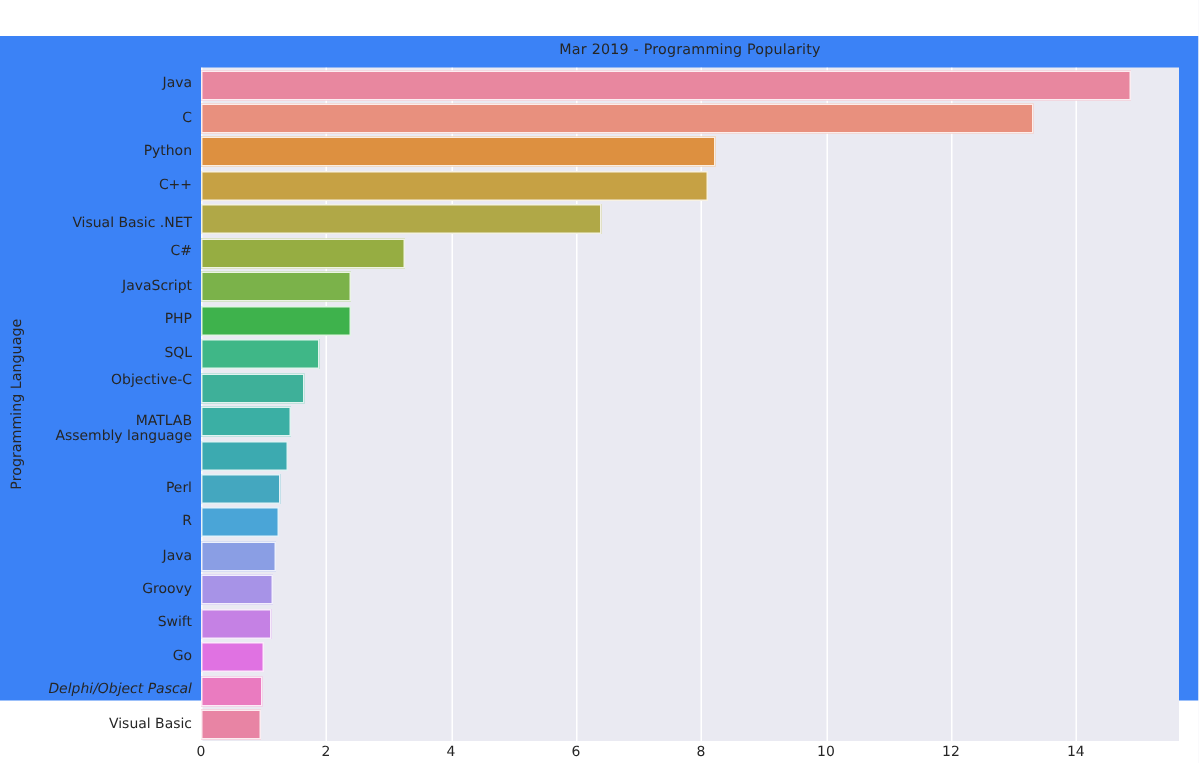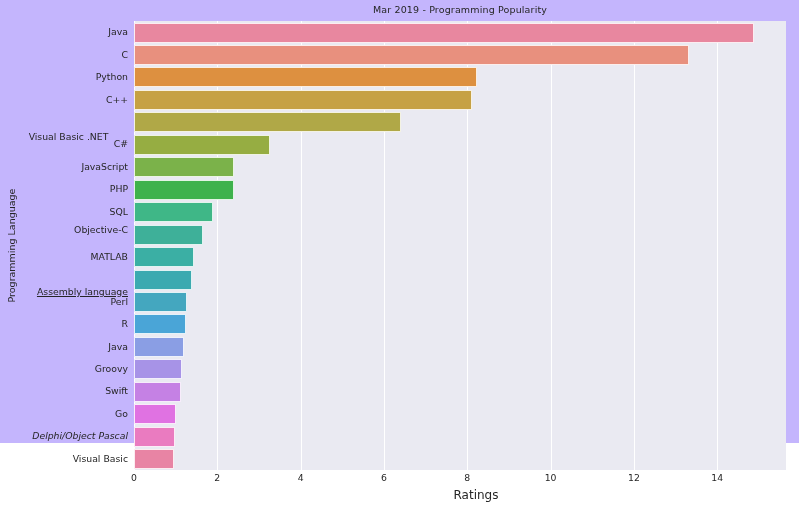--- a/index.html
+++ b/index.html
@@ -10,21 +10,22 @@
   body {
     width: 799px;
     height: 511px;
     font-family: "DejaVu Sans", "Liberation Sans", sans-serif;
     overflow: hidden;
   }
   #figure {
     position: relative;
     width: 799px;
     height: 443px;
-    background: #c4b5fd;
+    background: #3b82f6;
+    margin-top: 24px;
   }
   
   #chart-title {
     position: absolute;
     left: 134px;
     top: 4px;
     width: 652px;
     text-align: center;
     font-size: 9.5px;
     color: #262626;
@@ -202,28 +203,28 @@
           <div class="bar" title="Visual Basic: 0.95" style="width: 39.58px; background: rgb(232, 132, 164);"></div>
         </div>
       </div>
   </div>
 
   <div id="ytick-layer">
       <div class="ytick" style="top: 6.22px; text-align: right;">Java</div>
       <div class="ytick" style="top: 28.67px;">C</div>
       <div class="ytick" style="top: 51.13px;">Python</div>
       <div class="ytick" style="top: 73.57px;">C++</div>
-      <div class="ytick" style="top: 111px; text-align: center;">Visual Basic .NET</div>
+      <div class="ytick" style="top: 99px;">Visual Basic .NET</div>
       <div class="ytick" style="top: 118.47px;">C#</div>
       <div class="ytick" style="top: 140.92px;">JavaScript</div>
       <div class="ytick" style="top: 163.38px;">PHP</div>
       <div class="ytick" style="top: 185.82px;">SQL</div>
       <div class="ytick" style="top: 204px;">Objective-C</div>
       <div class="ytick" style="top: 230.72px;">MATLAB</div>
-      <div class="ytick" style="top: 266px; text-decoration: underline;">Assembly language</div>
+      <div class="ytick" style="top: 241px;">Assembly language</div>
       <div class="ytick" style="top: 275.63px;">Perl</div>
       <div class="ytick" style="top: 298.07px;">R</div>
       <div class="ytick" style="top: 320.53px;">Java</div>
       <div class="ytick" style="top: 342.98px;">Groovy</div>
       <div class="ytick" style="top: 365.43px;">Swift</div>
       <div class="ytick" style="top: 387.88px;">Go</div>
       <div class="ytick" style="top: 410.32px; font-style: italic;">Delphi/Object Pascal</div>
       <div class="ytick" style="top: 432.78px;">Visual Basic</div>
     </div>
   <div id="xtick-layer">

